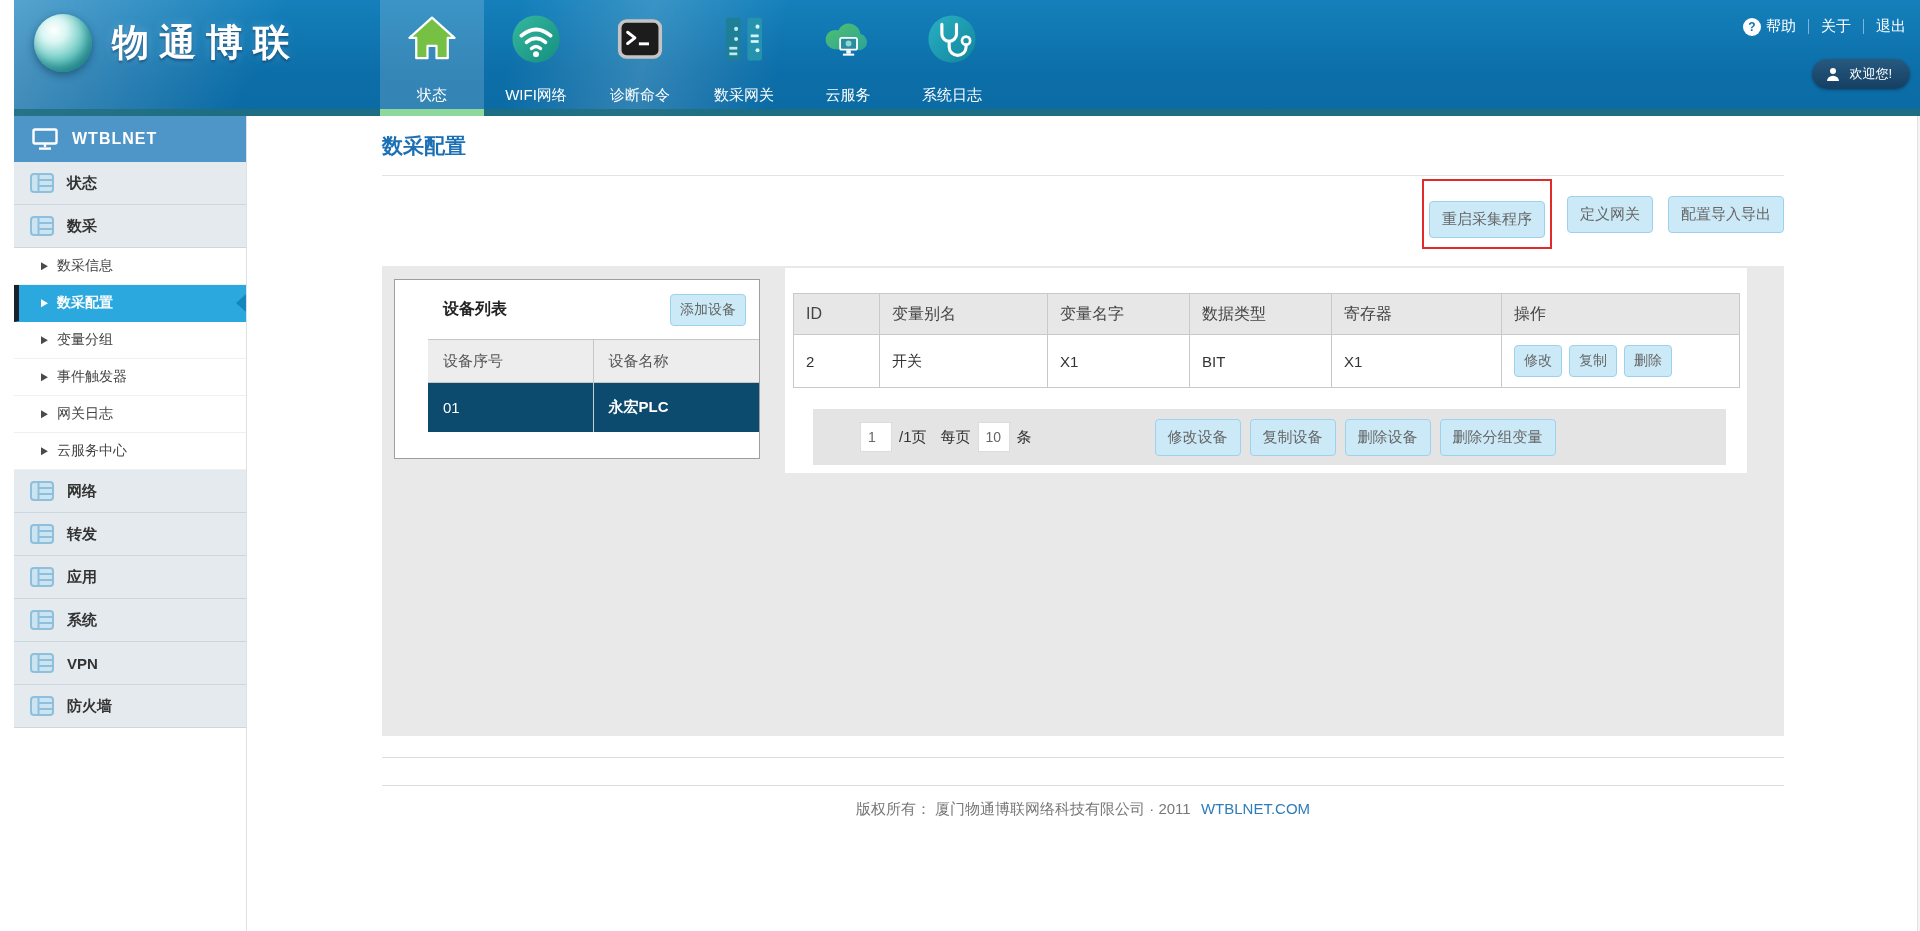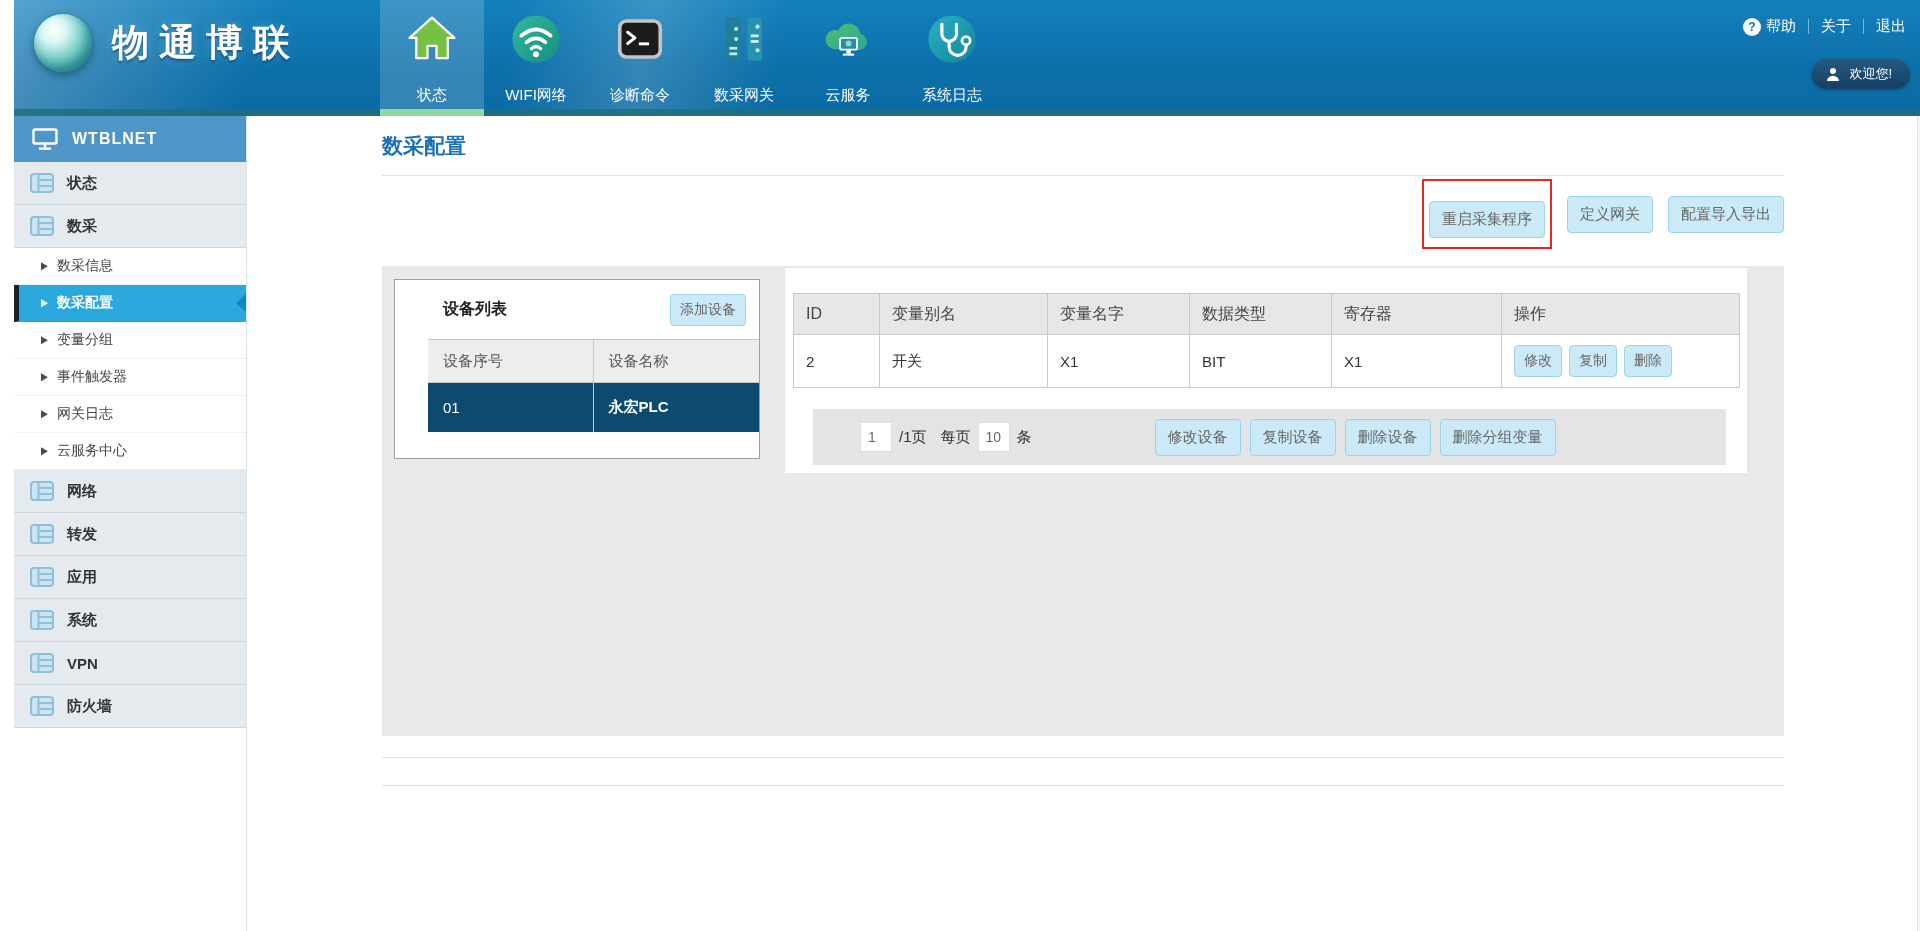--- a/index.html
+++ b/index.html
@@ -450,20 +450,24 @@
               <button class="btn">复制设备</button>
               <button class="btn">删除设备</button>
               <button class="btn">删除分组变量</button>
             </span>
           </div>
         </section>
       </div>
 
       <div class="footer-div1"></div>
       <div class="footer-div2"></div>
+      <div class="footer-text">
+        <span>版权所有： 厦门物通博联网络科技有限公司 · 2011</span>
+        <a class="footer-link">WTBLNET.COM</a>
+      </div>
     </main>
   </div>
 
   <div class="scrollbar">
     <div class="sb-arrow sb-up"></div>
     <div class="sb-arrow sb-down"></div>
   </div>
 </div>
 
 </body></html>

